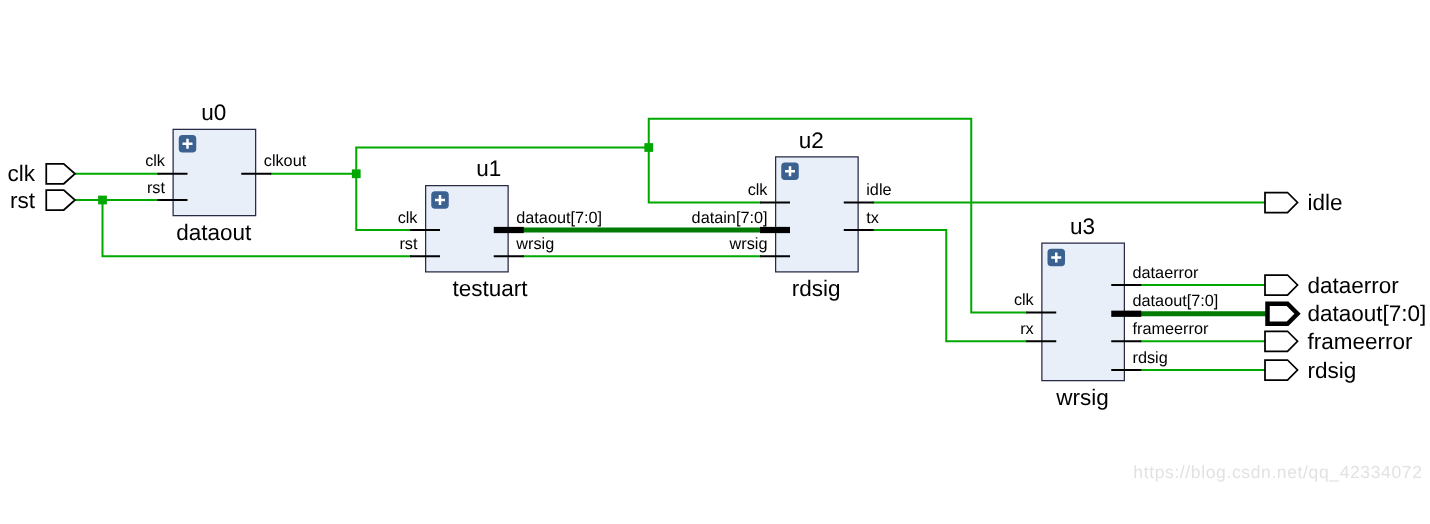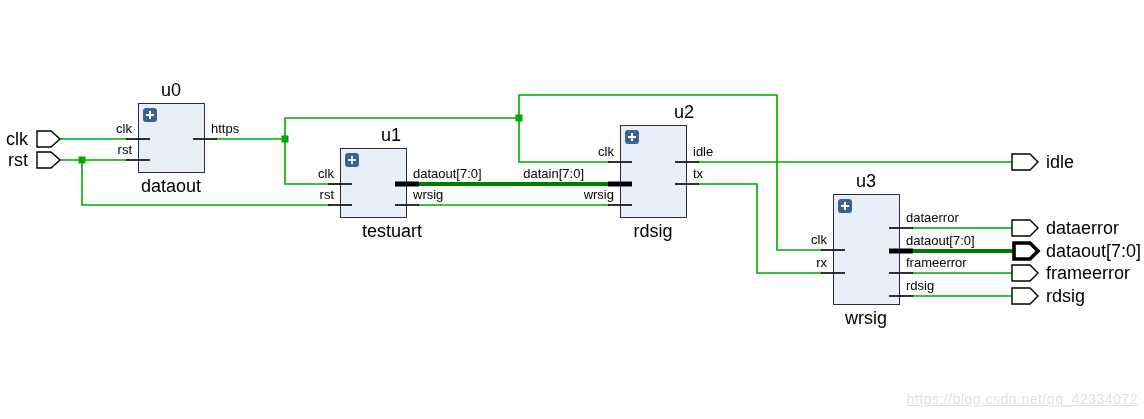--- a/index.html
+++ b/index.html
@@ -17,22 +17,22 @@
   }
   .plus::before{content:"";position:absolute;left:3px;right:3px;top:6px;height:2px;background:#fff;}
   .plus::after{content:"";position:absolute;top:3px;bottom:3px;left:6px;width:2px;background:#fff;}
   svg.wires{position:absolute;left:0;top:0;}
   .t{position:absolute;color:#000;white-space:nowrap;}
   .t13{font-size:13px;line-height:16px;}
   .t15{font-size:18px;line-height:20px;}
   .c{transform:translateX(-50%);}
   .r{text-align:right;}
   .watermark{
-    position:absolute;right:6px;top:391px;
-    font-size:14px;color:#e2e2e2;letter-spacing:.5px;text-decoration:underline;
+    position:absolute;right:6px;top:369px;
+    font-size:14px;color:#e2e2e2;letter-spacing:.5px;
   }
   .wire{stroke:#00a800;stroke-width:1.6;fill:none;}
   .bus{stroke:#007a00;stroke-width:4;fill:none;}
   .stub{stroke:#000000;stroke-width:1.6;fill:none;}
   .busstub{stroke:#000000;stroke-width:5;fill:none;}
   .junction{fill:#00a800;stroke:none;}
   .port{fill:#ffffff;stroke:#000000;stroke-width:1.4;}
   .busport{fill:#ffffff;stroke:#000000;stroke-width:3.6;}
 </style>
 </head>
@@ -108,33 +108,33 @@
   <span class="t t15" style="left:1046px;top:152px">idle</span>
   <span class="t t15" style="left:1046px;top:218px">dataerror</span>
   <span class="t t15" style="left:1046px;top:241px">dataout[7:0]</span>
   <span class="t t15" style="left:1046px;top:263px">frameerror</span>
   <span class="t t15" style="left:1046px;top:286px">rdsig</span>
 
   <span class="t t15 c" style="left:171px;top:80px">u0</span>
   <span class="t t15 c" style="left:171px;top:176px">dataout</span>
   <span class="t t13 r" style="right:1012px;top:121px">clk</span>
   <span class="t t13 r" style="right:1012px;top:142px">rst</span>
-  <span class="t t13" style="left:211px;top:121px">https</span>
+  <span class="t t13" style="left:211px;top:121px">clkout</span>
 
   <span class="t t15 c" style="left:391px;top:125px">u1</span>
   <span class="t t15 c" style="left:392px;top:221px">testuart</span>
   <span class="t t13 r" style="right:810px;top:166px">clk</span>
   <span class="t t13 r" style="right:810px;top:187px">rst</span>
   <span class="t t13" style="left:413px;top:166px">dataout[7:0]</span>
   <span class="t t13" style="left:413px;top:187px">wrsig</span>
 
-  <span class="t t15 c" style="left:684px;top:102px">u2</span>
+  <span class="t t15 c" style="left:649px;top:102px">u2</span>
   <span class="t t15 c" style="left:653px;top:221px">rdsig</span>
   <span class="t t13 r" style="right:530px;top:144px">clk</span>
-  <span class="t t13 r" style="right:560px;top:166px">datain[7:0]</span>
+  <span class="t t13 r" style="right:530px;top:166px">datain[7:0]</span>
   <span class="t t13 r" style="right:530px;top:187px">wrsig</span>
   <span class="t t13" style="left:693px;top:144px">idle</span>
   <span class="t t13" style="left:693px;top:166px">tx</span>
 
   <span class="t t15 c" style="left:866px;top:171px">u3</span>
   <span class="t t15 c" style="left:866px;top:308px">wrsig</span>
   <span class="t t13 r" style="right:317px;top:232px">clk</span>
   <span class="t t13 r" style="right:317px;top:255px">rx</span>
   <span class="t t13" style="left:906px;top:210px">dataerror</span>
   <span class="t t13" style="left:906px;top:233px">dataout[7:0]</span>

